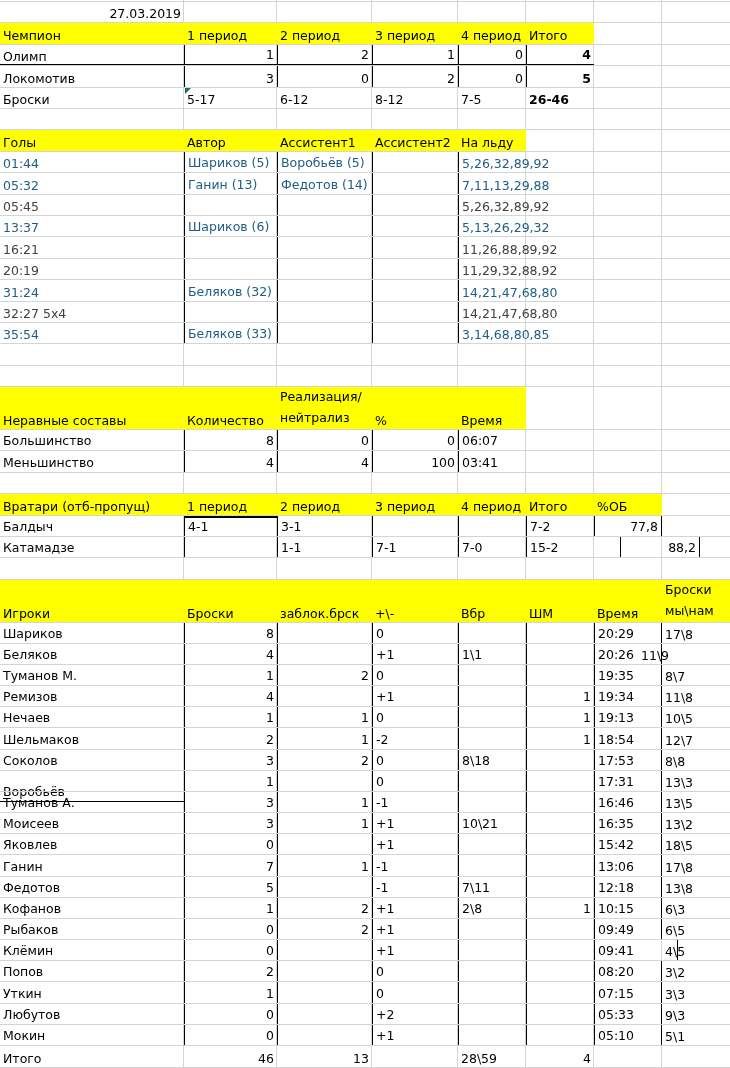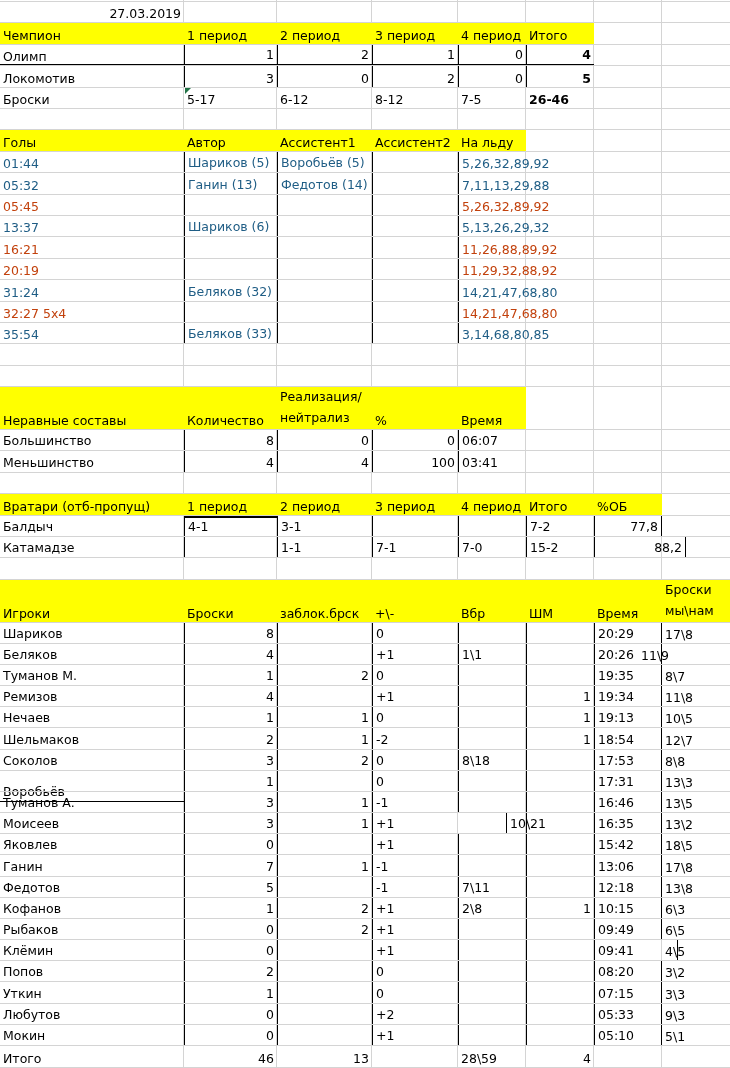--- a/index.html
+++ b/index.html
@@ -7,21 +7,21 @@
          font-family:"DejaVu Sans", sans-serif; font-size:12.5px; color:#000; }
   .vline { position:absolute; top:0; bottom:0; width:1px; background:#d4d4d4; }
   .hline { position:absolute; left:0; right:0; height:1px; background:#d4d4d4; }
   .row { position:absolute; left:0; width:730px; }
   .cell { position:absolute; top:0; bottom:0; box-sizing:border-box; padding:0 3px;
           display:flex; align-items:flex-end; padding-bottom:2px; white-space:nowrap; overflow:visible; }
   .r { justify-content:flex-end; }
   .b { font-weight:bold; }
   .yellow { background:#ffff00; }
   .blue { color:#1f5d85; }
-  .red { color:#c2410c; }
+  .red { color:#404040; }
   .bt { border-top:2px solid #000; }
   .bb { border-bottom:2px solid #000; }
   .tl { border-left:1px solid #000; }
   .tb { border-bottom:1px solid #000; }
   .tr { border-right:1px solid #000; }
   .two { flex-direction:column; justify-content:flex-end; align-items:flex-start; line-height:21px; }
   .tri { position:absolute; width:0; height:0; border-top:6px solid #217346; border-right:6px solid transparent; }
 </style>
 </head>
 <body>
@@ -216,21 +216,21 @@
       <div class="cell r tl tb tr" style="left: 594px; width: 68px;">77,8</div>
     </div>
     <div class="hline" style="top: 536px;"></div>
     <div class="row" style="top: 537px; height: 21.4px;">
       <div class="cell tb" style="left: 0px; width: 184px;">Катамадзе</div>
       <div class="cell tl tb" style="left: 184px; width: 93px;"></div>
       <div class="cell tl tb" style="left: 277px; width: 95px;">1-1</div>
       <div class="cell tl tb" style="left: 372px; width: 86px;">7-1</div>
       <div class="cell tl tb" style="left: 458px; width: 68px;">7-0</div>
       <div class="cell tl tb" style="left: 526px; width: 68px;">15-2</div>
-      <div class="cell r tl tb tr" style="left: 594px; width: 92px; padding-left: 17px;">88,2</div>
+      <div class="cell r tl tb tr" style="left: 620px; width: 80px; padding-left: 17px;">88,2</div>
     </div>
     <div class="hline" style="top: 557.4px;"></div>
     <div class="row" style="top: 558.4px; height: 21.4px;"></div>
     <div class="hline" style="top: 578.8px;"></div>
     <div class="row" style="top: 579.8px; height: 42.8px;">
       <div class="yellow" style="position: absolute; left: 0px; top: 0px; bottom: 0px; width: 730px;"></div>
       <div class="cell " style="left: 0px; width: 184px;">Игроки</div>
       <div class="cell " style="left: 184px; width: 93px;">Броски</div>
       <div class="cell " style="left: 277px; width: 95px;">заблок.брск</div>
       <div class="cell " style="left: 372px; width: 86px;">+\-</div>
@@ -340,21 +340,21 @@
       <div class="cell r tl tb" style="left: 526px; width: 68px;"></div>
       <div class="cell tl tb tr" style="left: 594px; width: 68px;">16:46</div>
       <div class="cell " style="left: 662px; width: 68px;">13\5</div>
     </div>
     <div class="hline" style="top: 812.13px;"></div>
     <div class="row" style="top: 813.13px; height: 21.17px;">
       <div class="cell tb" style="left: 0px; width: 184px;">Моисеев</div>
       <div class="cell r tl tb" style="left: 184px; width: 93px;">3</div>
       <div class="cell r tl tb" style="left: 277px; width: 95px;">1</div>
       <div class="cell tl tb" style="left: 372px; width: 86px;">+1</div>
-      <div class="cell tl tb" style="left: 458px; width: 68px; margin-left: 48px;">10\21</div>
+      <div class="cell tl tb" style="left: 458px; width: 68px;">10\21</div>
       <div class="cell r tl tb" style="left: 526px; width: 68px;"></div>
       <div class="cell tl tb tr" style="left: 594px; width: 68px;">16:35</div>
       <div class="cell " style="left: 662px; width: 68px;">13\2</div>
     </div>
     <div class="hline" style="top: 833.3px;"></div>
     <div class="row" style="top: 834.3px; height: 21.17px;">
       <div class="cell tb" style="left: 0px; width: 210px;">Яковлев</div>
       <div class="cell r tl tb" style="left: 184px; width: 93px;">0</div>
       <div class="cell r tl tb" style="left: 277px; width: 95px;"></div>
       <div class="cell tl tb" style="left: 372px; width: 86px;">+1</div>

